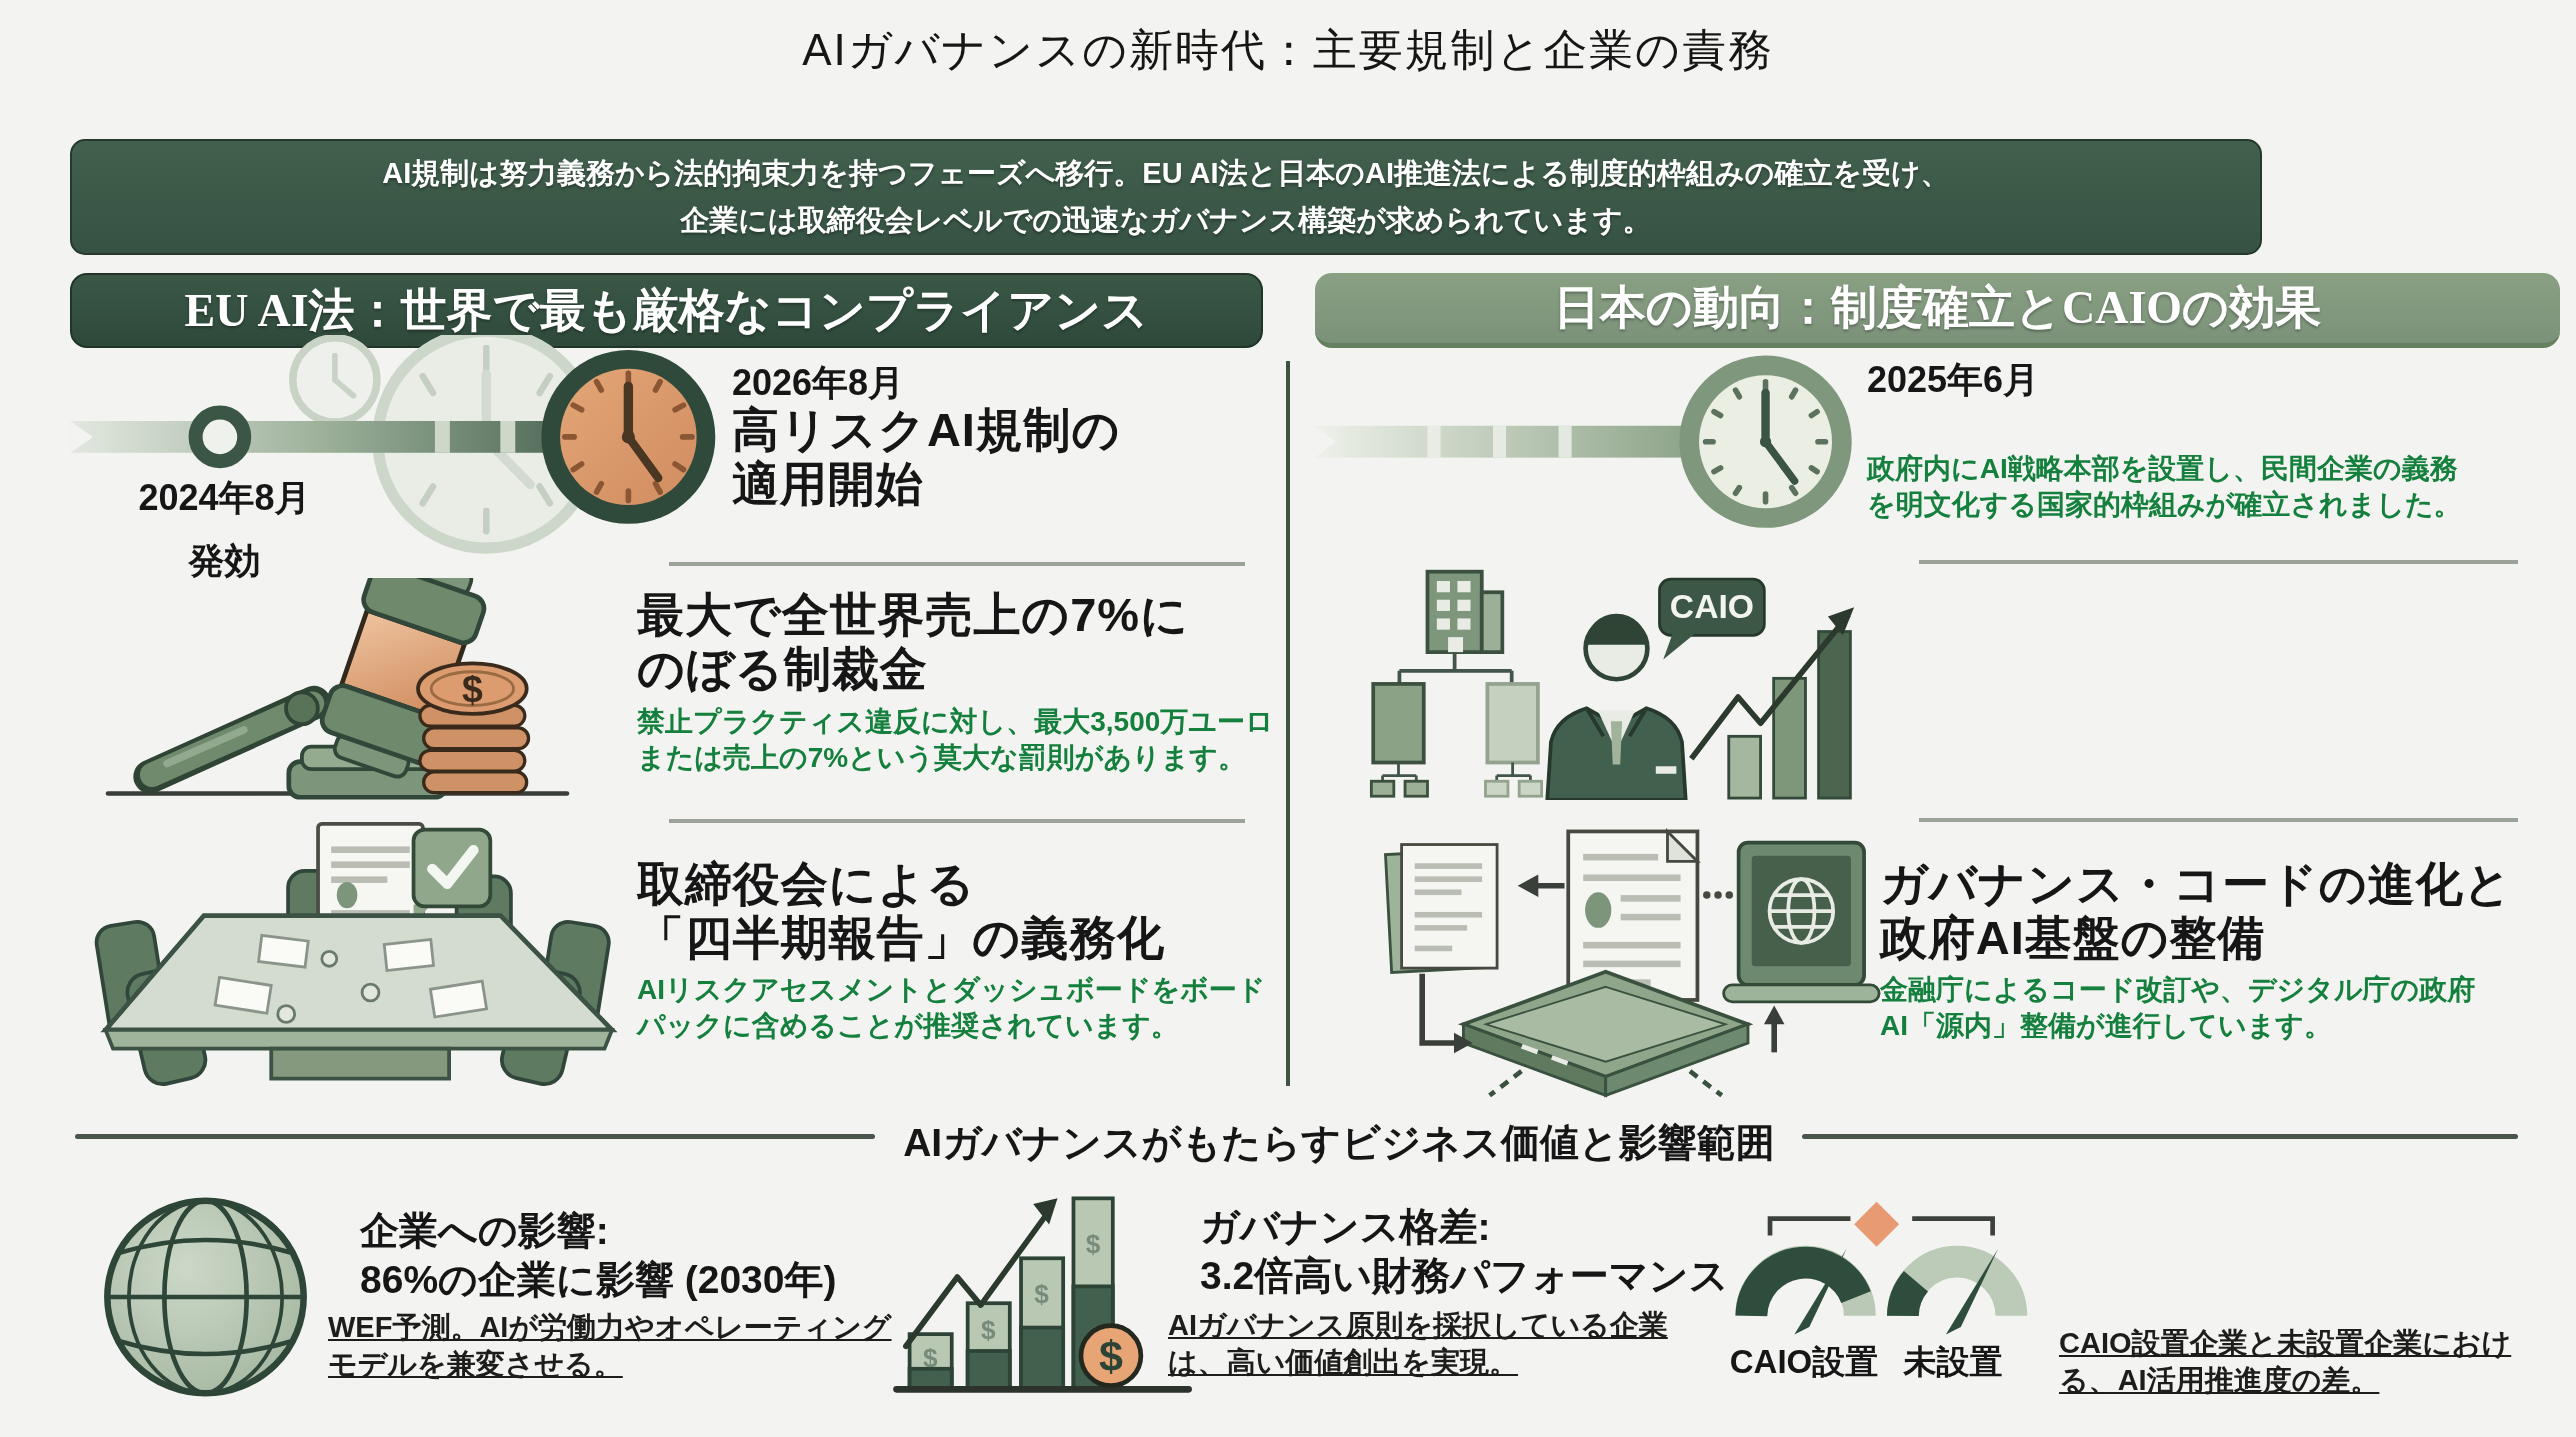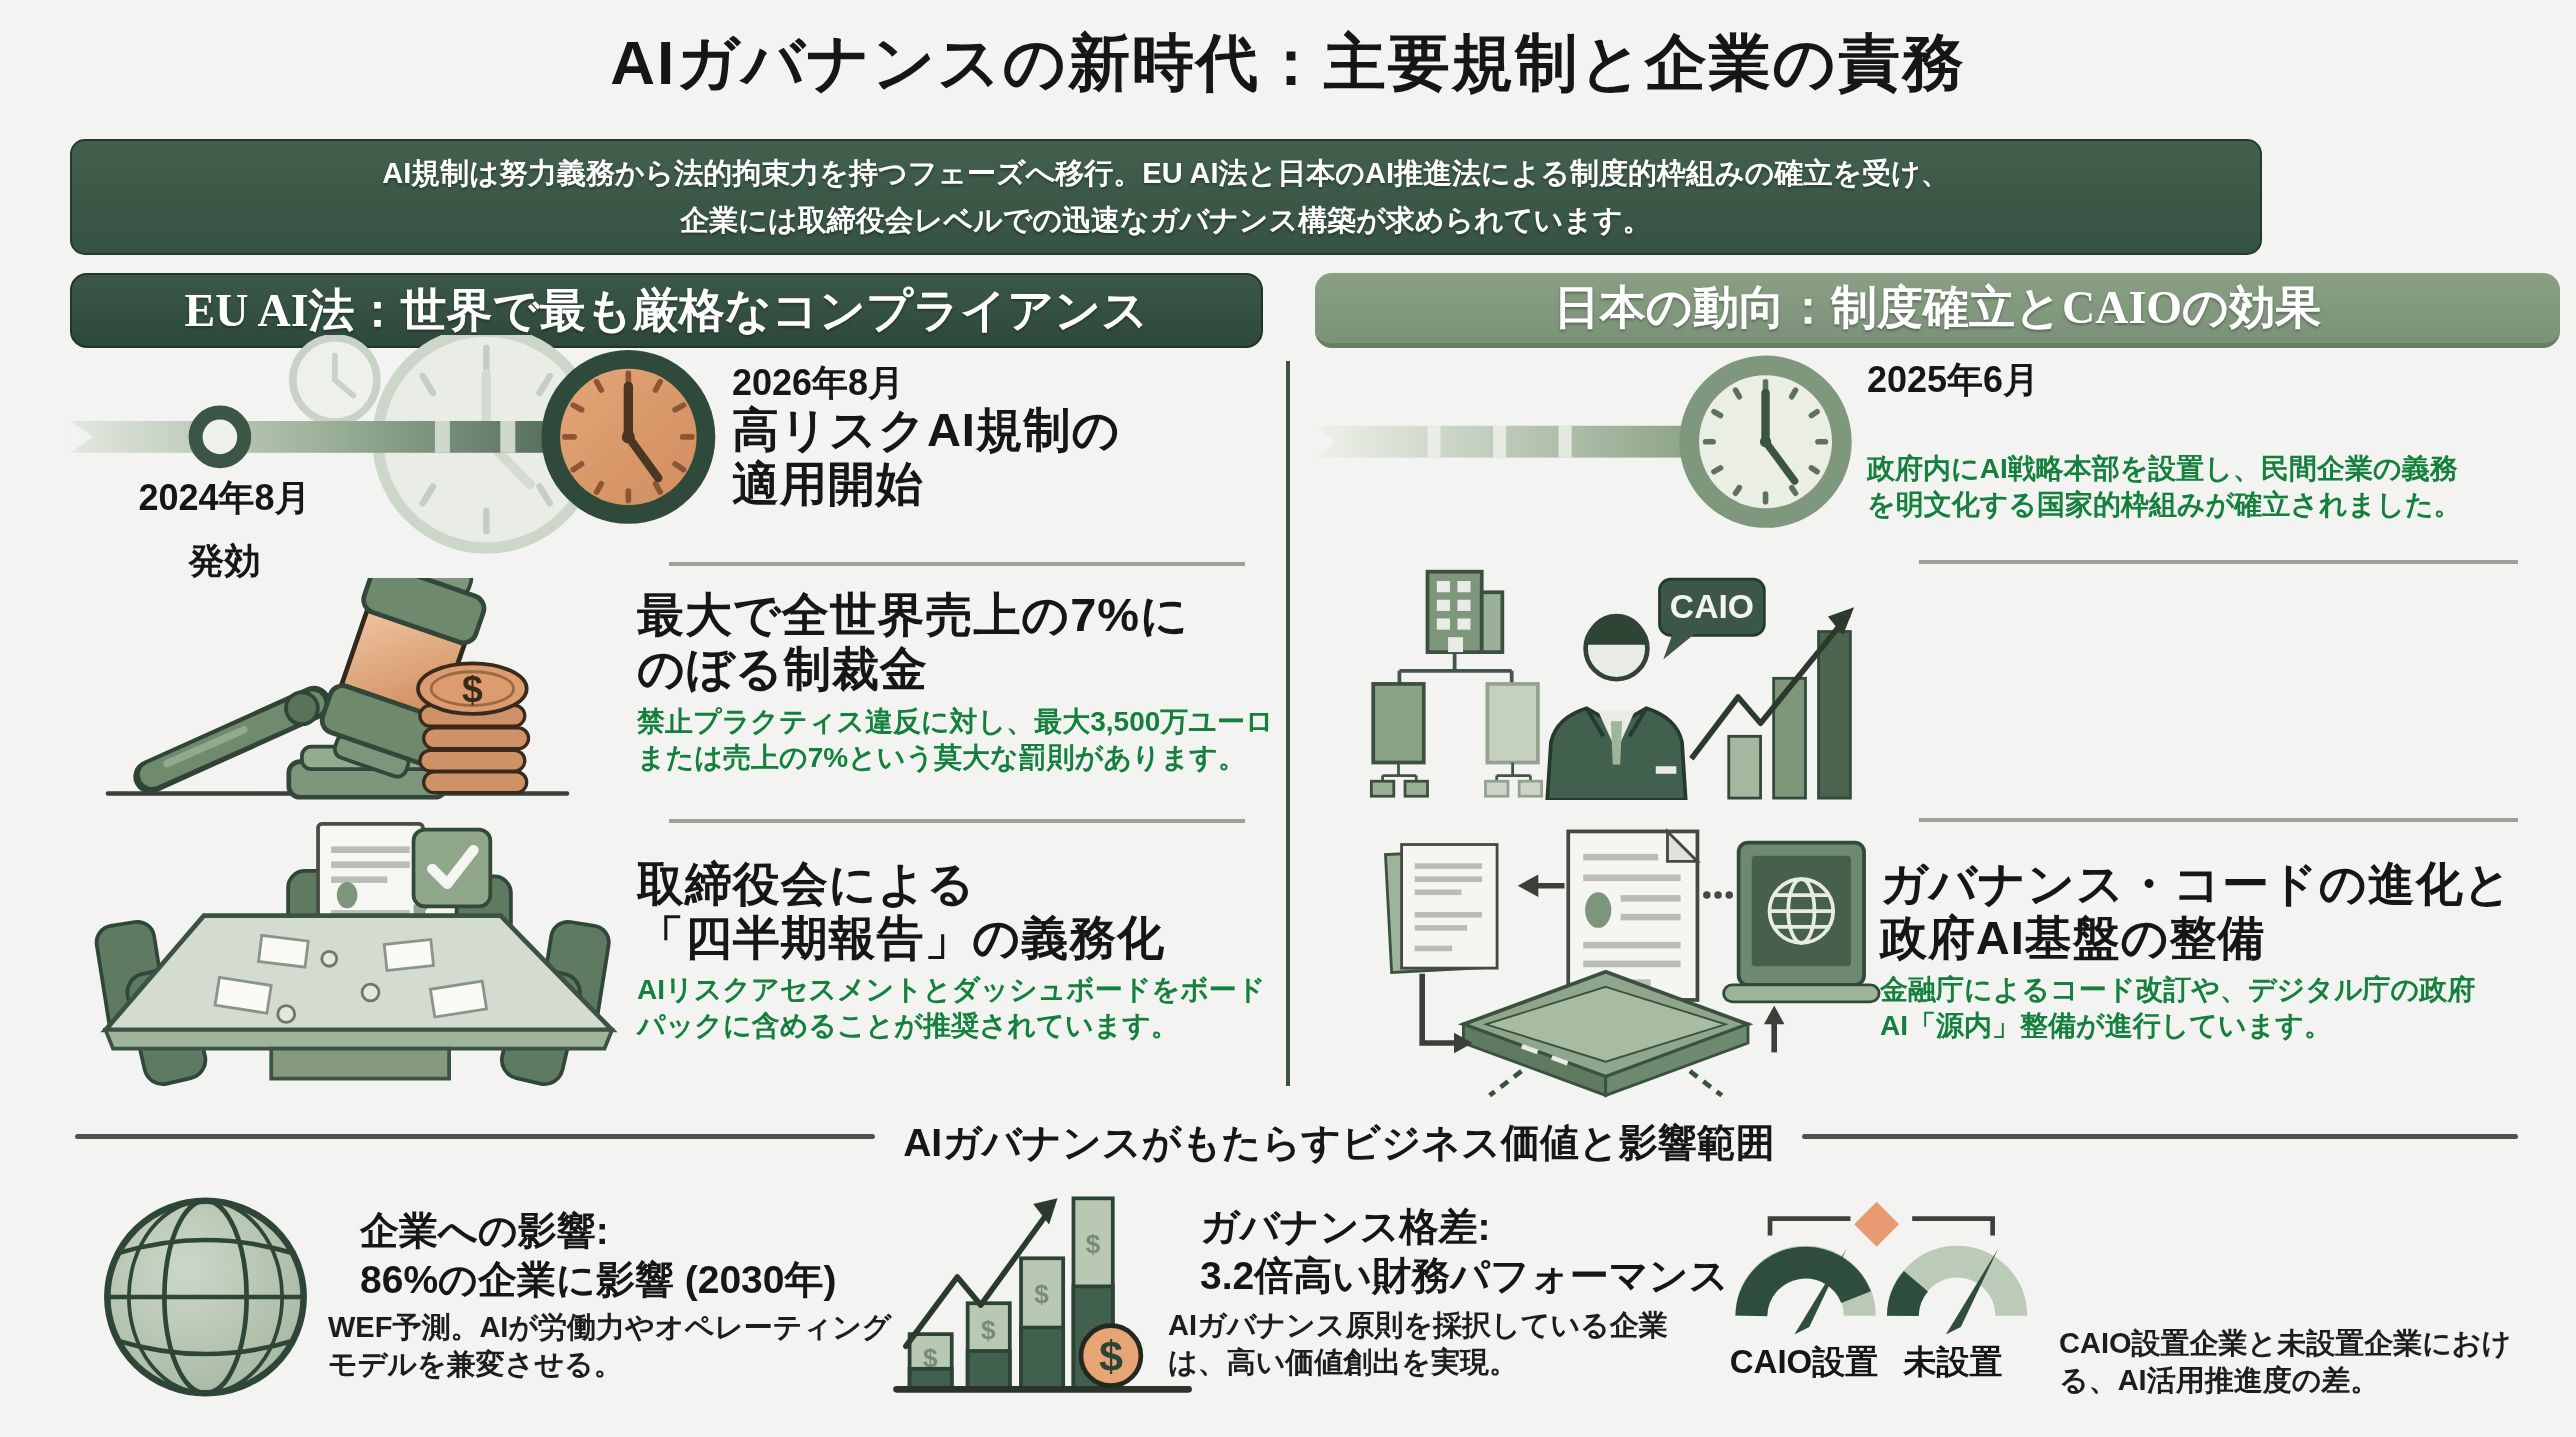--- a/index.html
+++ b/index.html
@@ -1,38 +1,38 @@
 <!DOCTYPE html>
 <html style="font-size:15px"><head>
 <meta charset="utf-8">
 <style>
   html,body{margin:0;padding:0;background:#e9eae7;}
   .page{position:relative;width:2576px;height:1438px;background:#f3f4f1;overflow:hidden;
         font-family:"Liberation Sans","DejaVu Sans",sans-serif;color:#161616;}
   .abs{position:absolute;}
   .pre{white-space:pre-line;}
-  .page-title{top:20.6px;left:0;width:100%;text-align:center;font-size:62px;font-weight:700;letter-spacing:1.9px;}
+  .page-title{top:20.6px;left:0;width:100%;text-align:center;font-size:44px;font-weight:400;letter-spacing:1.9px;}
   .banner{left:70px;top:139px;width:2192px;height:116px;box-sizing:border-box;
           background:linear-gradient(180deg,#42604d,#365243);border:2.8px solid #25392c;border-radius:15px;}
   .banner-text{width:100%;height:100%;display:flex;align-items:center;justify-content:center;text-align:center;
           color:#fff;font-size:29px;font-weight:700;line-height:1.62;white-space:pre-line;text-shadow:0 1.9px 2.8px rgba(0,0,0,.35);}
   .col-header{height:75px;border-radius:17px;display:flex;align-items:center;justify-content:center;color:#fff;
           font-size:46px;font-weight:700;box-sizing:border-box;text-shadow:0 1.9px 2.8px rgba(0,0,0,.3);font-family:Liberation Serif, serif;}
   .col-header.eu{left:70px;top:273px;width:1193px;background:linear-gradient(180deg,#3b5847,#2e493a);border:2.8px solid #20352a;}
   .col-header.jp{left:1315px;top:273px;width:1245px;background:linear-gradient(180deg,#8aa083,#7b927a);border-bottom:5.6px solid #64805f;}
   .vdivider{left:1286px;top:361px;width:3.7px;height:725px;background:#3e5244;}
   .hline{height:3.7px;background:#9aa29a;}
   .heading{font-size:47px;font-weight:700;line-height:54px;letter-spacing:0.9px;}
   .body-text{font-size:28px;font-weight:700;line-height:36px;color:#15803d;}
   .date-label{font-size:36px;font-weight:700;}
   .start-label{font-size:36px;font-weight:700;text-align:center;line-height:63px;}
   .bottom-line{height:4.7px;background:#4a564c;border-radius:2.8px;}
   .bottom-header{font-size:39px;font-weight:700;text-align:center;}
   .b-title{font-size:39px;font-weight:700;line-height:49px;margin-left:32px;}
-  .b-body{font-size:29px;font-weight:700;line-height:37px;color:#1d1d1b;}
+  .b-body{font-size:29px;font-weight:700;line-height:37px;color:#1d1d1b;text-decoration:underline;}
   .gauge-label{font-size:33px;font-weight:700;text-align:center;}
   svg text{font-family:"Liberation Sans","DejaVu Sans",sans-serif;}
 </style>
 </head>
 <body>
 
 <div class="page">
 
   <div class="abs page-title">AIガバナンスの新時代：主要規制と企業の責務</div>
 

